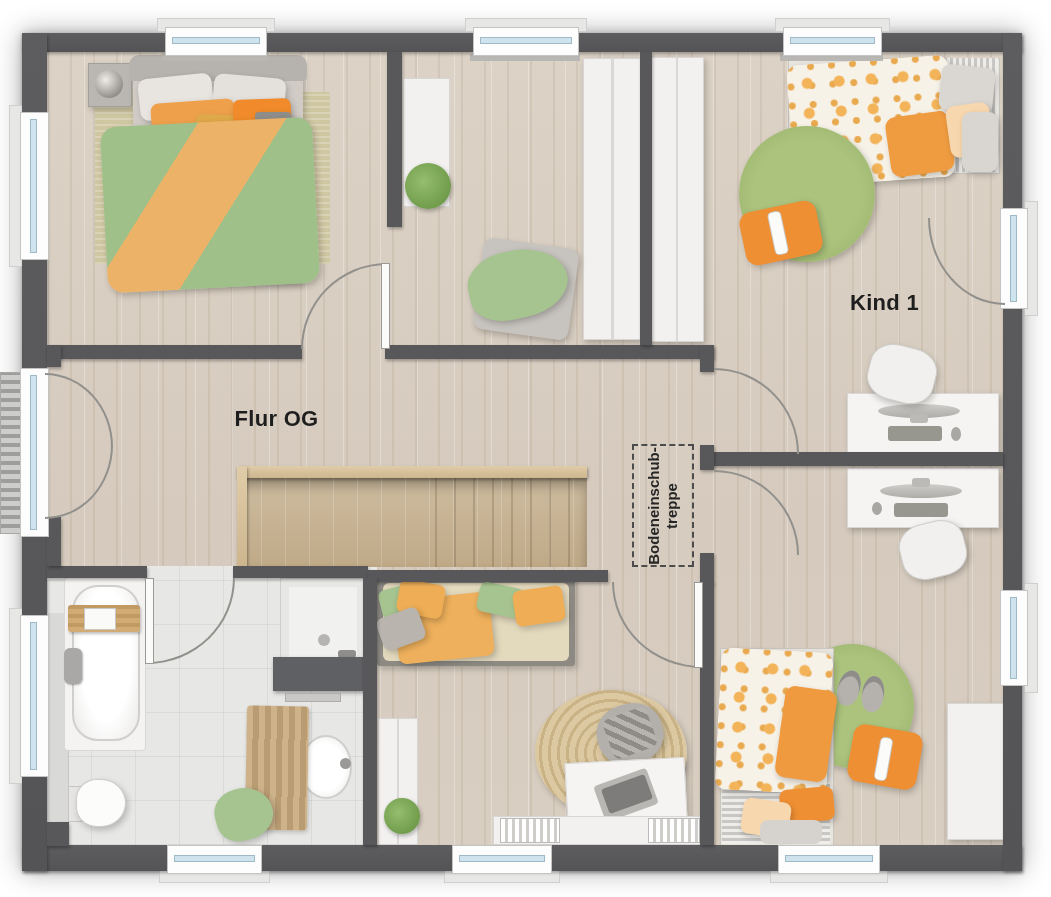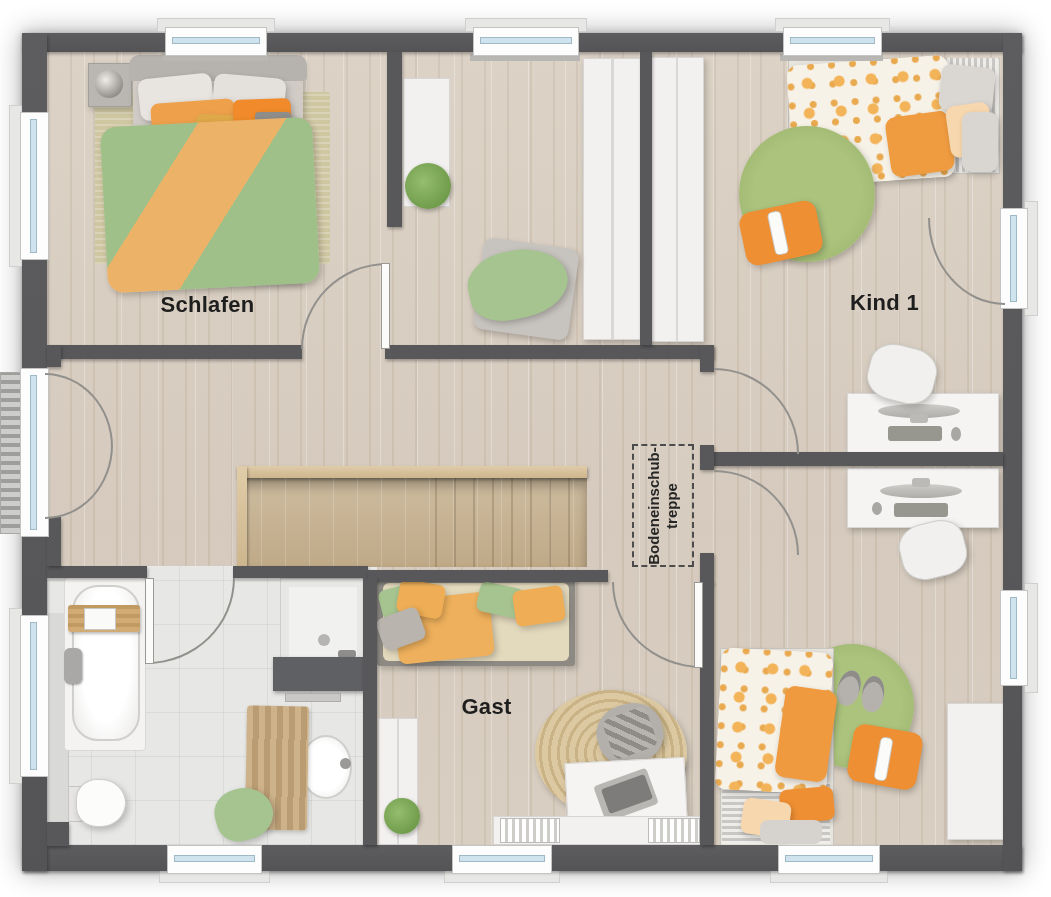--- a/index.html
+++ b/index.html
@@ -265,17 +265,16 @@
   <div class="abs arc arc-tr" style="left:714px;top:368px;width:83px;height:84px;"></div>
   <div class="abs arc arc-tr" style="left:714px;top:470px;width:83px;height:83px;"></div>
 
   <div class="abs arc arc-bl" style="left:928px;top:218px;width:75px;height:85px;"></div>
 
   <div class="abs attic-box" style="left:632px;top:444px;width:58px;height:119px;">
     <div class="attic-label">Bodeneinschub-
 treppe</div>
   </div>
 
-  <div class="abs room-label" style="left:130px;top:292px;width:155px;">Schlafen</div>
   <div class="abs room-label" style="left:807px;top:290px;width:155px;">Kind 1</div>
-  <div class="abs room-label" style="left:409px;top:694px;width:155px;">Gast</div>
+  <div class="abs room-label" style="left:199px;top:406px;width:155px;">Flur OG</div>
 
 </div>
 
 </body></html>

